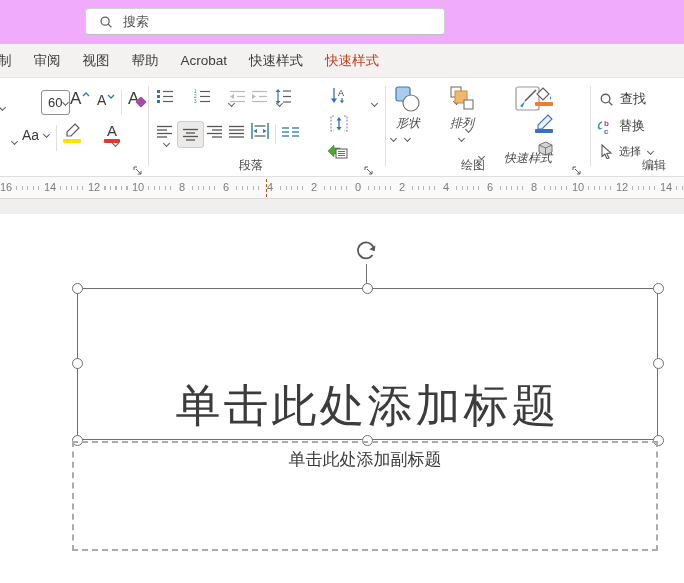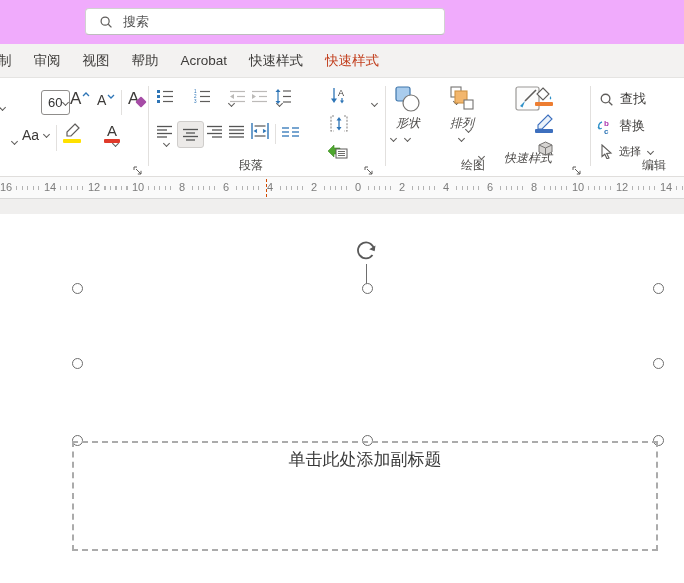--- a/index.html
+++ b/index.html
@@ -394,20 +394,23 @@
   <div id="band" class="abs"></div>
 
   <div id="slide" class="abs">
 
     <svg class="abs" style="left:355px;top:26px;" width="24" height="24" viewBox="0 0 24 24">
       <path d="M19 10 A8 8 0 1 0 17.5 15" fill="none" stroke="#595959" stroke-width="1.8"></path>
       <path d="M20.5 5.5 L19.6 11.3 L14.2 9.2 Z" fill="#595959"></path>
     </svg>
     <div id="rot-stem"></div>
 
+    <div id="title-box">
+      <div id="title-text">单击此处添加标题</div>
+    </div>
 
     <div class="handle" style="left:71.5px;top:68.5px;"></div>
     <div class="handle" style="left:361.5px;top:68.5px;"></div>
     <div class="handle" style="left:652.5px;top:68.5px;"></div>
     <div class="handle" style="left:71.5px;top:143.5px;"></div>
     <div class="handle" style="left:652.5px;top:143.5px;"></div>
     <div class="handle" style="left:71.5px;top:220.5px;"></div>
     <div class="handle" style="left:361.5px;top:220.5px;"></div>
     <div class="handle" style="left:652.5px;top:220.5px;"></div>
 

